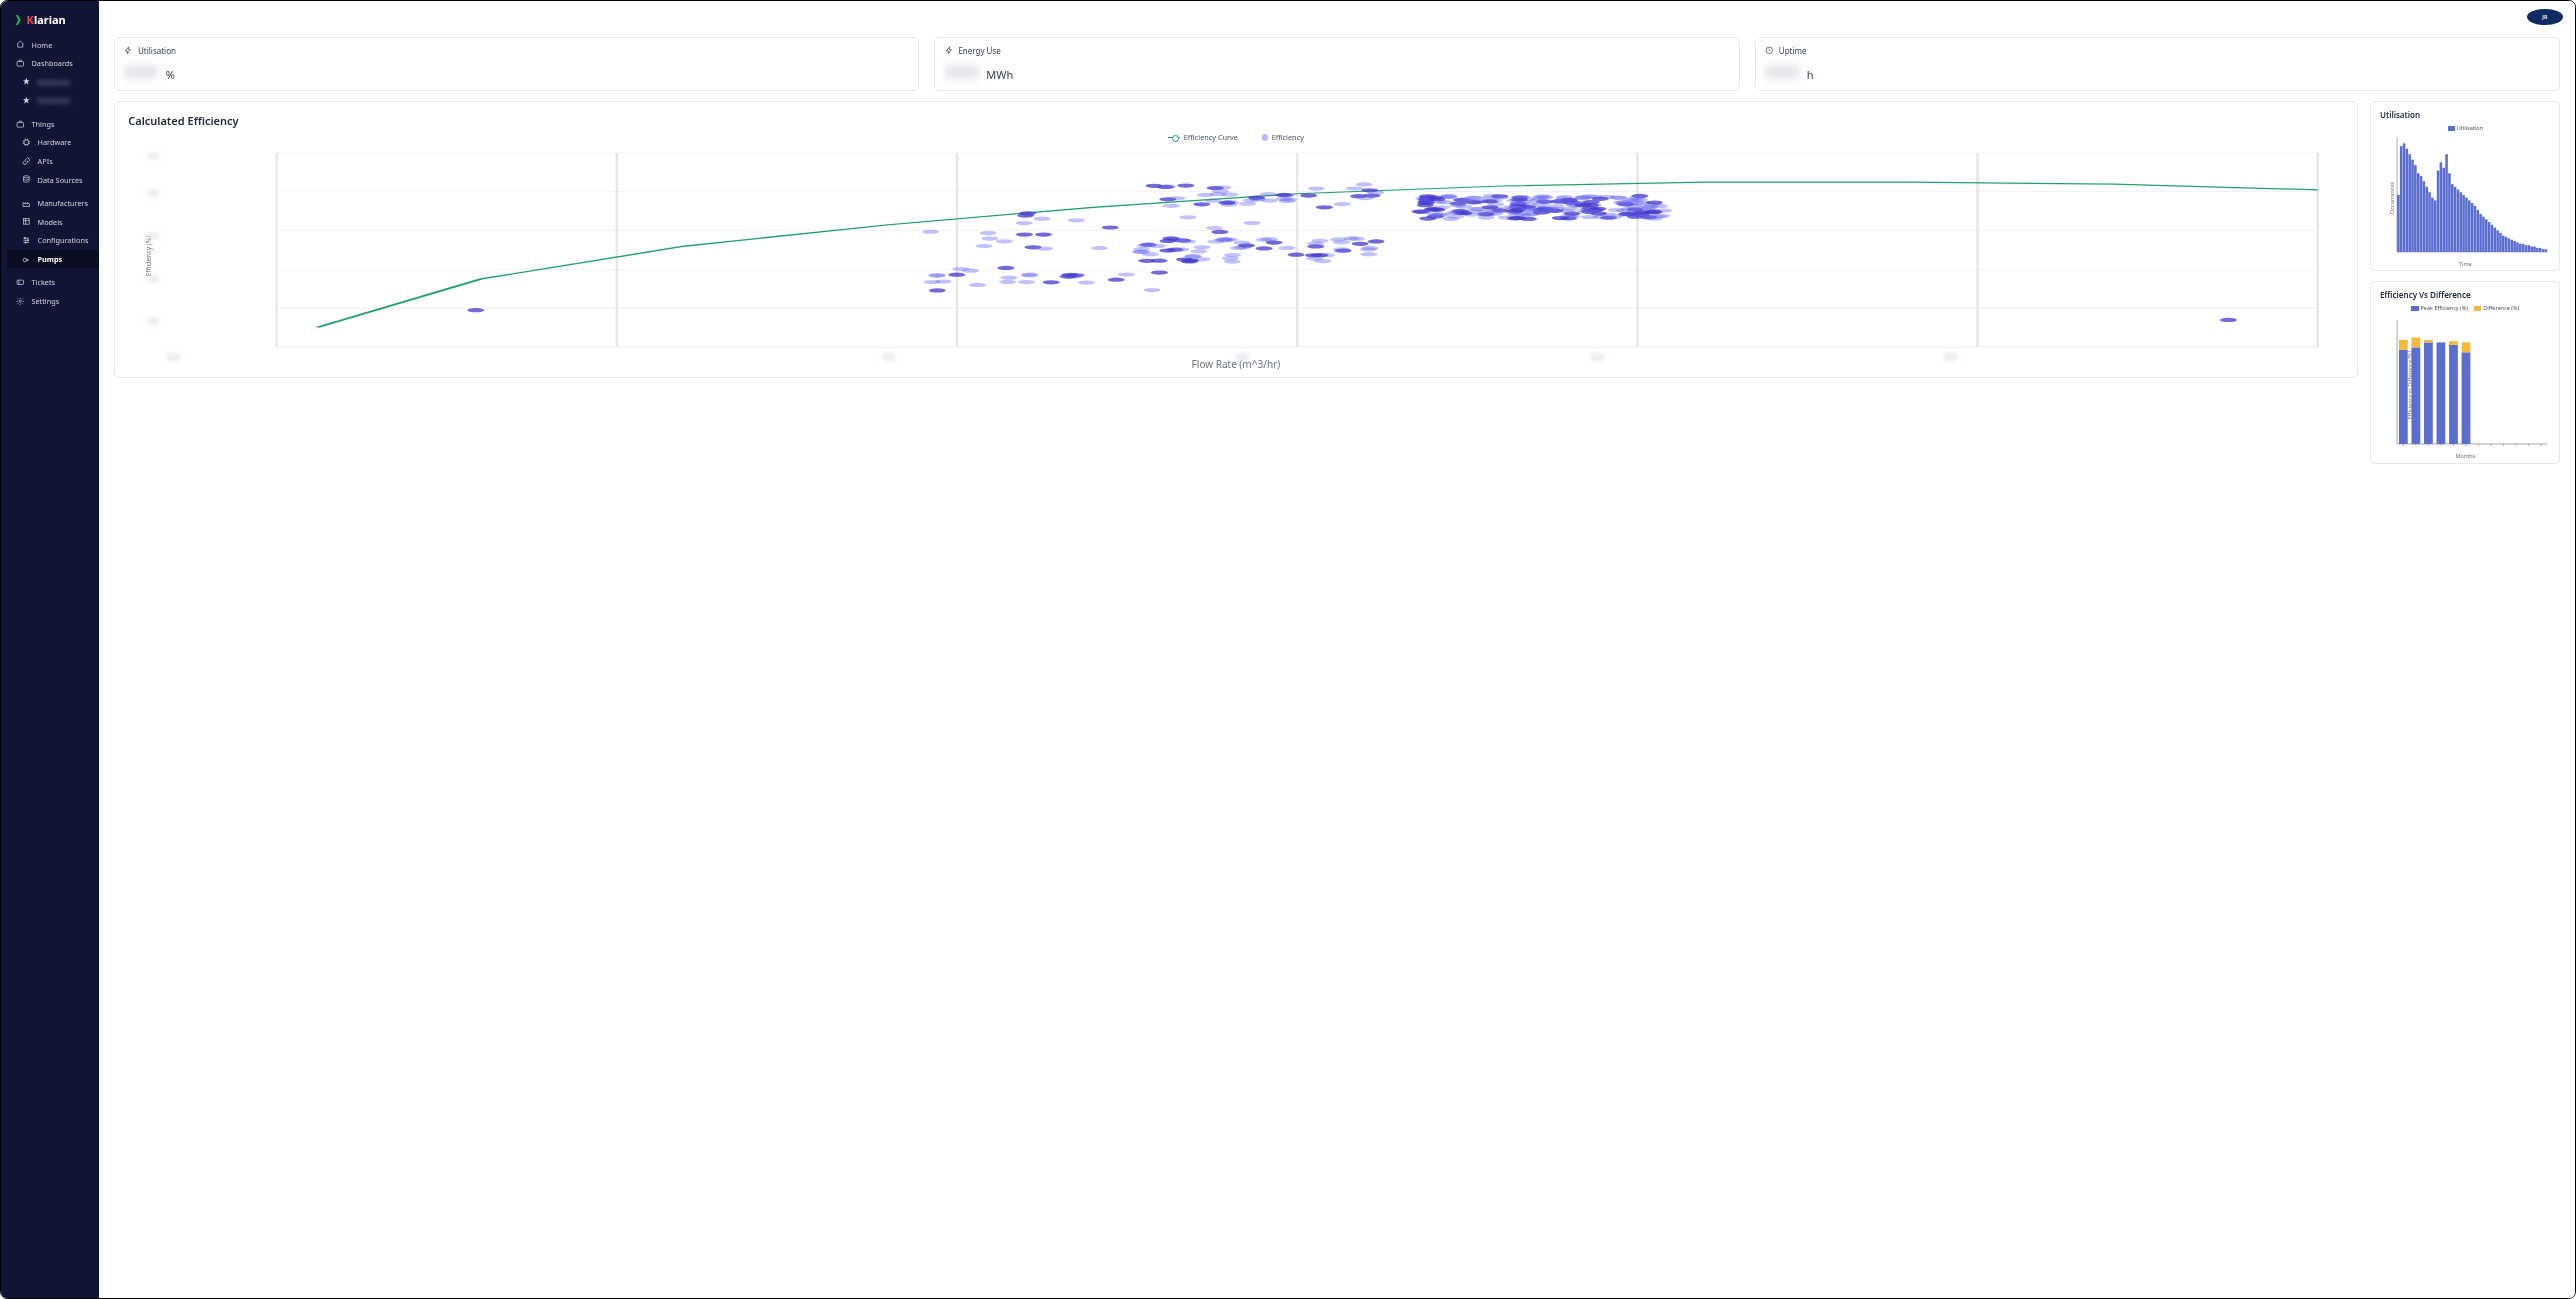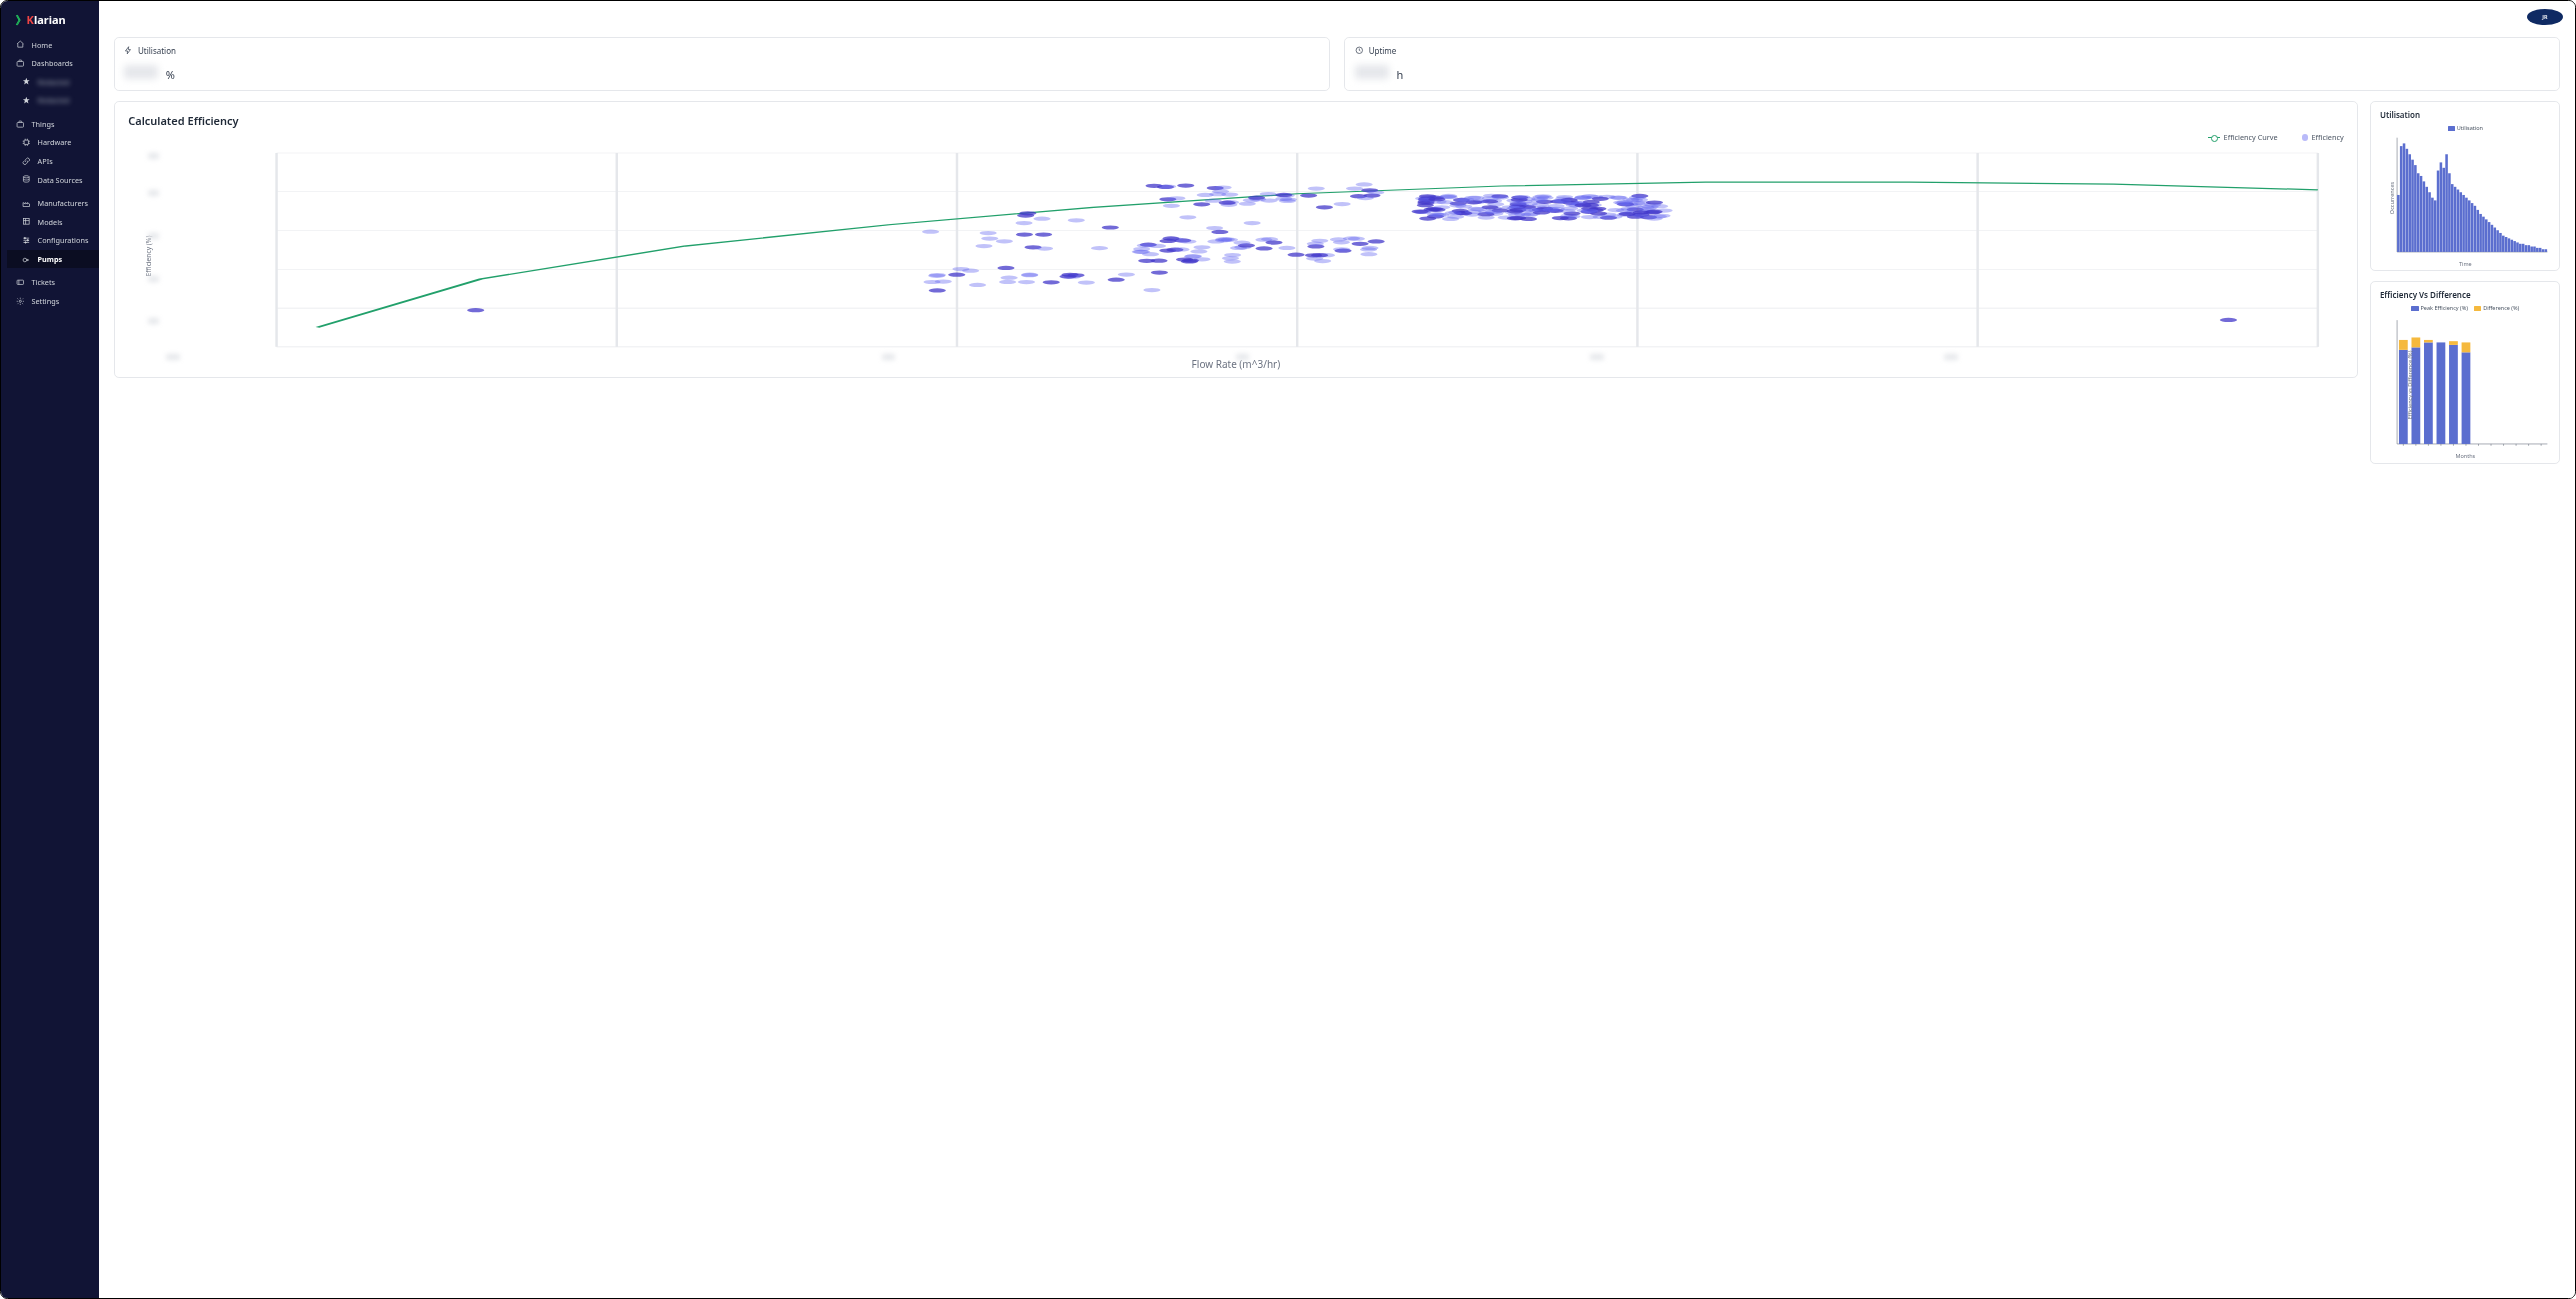--- a/index.html
+++ b/index.html
@@ -29,21 +29,21 @@
   .kpi { flex: 1; border: 0.6px solid #e5e7eb; border-radius: 4.9px; padding: 7.3px 9.8px; }
   .kpi-head { display: flex; align-items: center; gap: 4.9px; font-size: 8px; color: #374151; margin-bottom: 8.6px; }
   .kpi-val-row { display: flex; align-items: baseline; gap: 7.3px; }
   .kpi-blur { width: 34px; height: 14.7px; background: #e5e7eb; filter: blur(3.7px); border-radius: 2.4px; }
   .kpi-unit { font-size: 11px; color: #374151; }
 
   .grid2 { display: grid; grid-template-columns: 1fr 190px; gap: 12.2px; align-items: start; }
   .card { border: 0.6px solid #e5e7eb; border-radius: 4.9px; background: #fff; }
   .eff-card { padding: 11px 13.5px; }
   .eff-title { font-size: 11px; font-weight: 600; color: #1f2937; margin-bottom: 4.9px; }
-  .eff-legend { display: flex; justify-content: flex-end; gap: 24px; font-size: 7.3px; color: #4b5563; margin-bottom: 3.7px; }
+  .eff-legend { display: flex; justify-content: center; gap: 24px; font-size: 7.3px; color: #4b5563; margin-bottom: 3.7px; }
   .lg-item { display: flex; align-items: center; gap: 3.7px; }
   .lg-line { width: 12.2px; height: 6.1px; position: relative; }
   .lg-line::before { content: ""; position: absolute; left: 0; right: 0; top: 2.4px; height: 1.2px; background: #22a06b; }
   .lg-line::after { content: ""; position: absolute; left: 3.7px; top: 0.6px; width: 4.9px; height: 4.9px; border: 1.2px solid #22a06b; background: #fff; border-radius: 50%; }
   .lg-dot { width: 6.1px; height: 6.1px; border-radius: 50%; background: rgba(99,102,241,0.45); }
   .eff-plot { position: relative; height: 220px; border: 0.6px solid #eee0; }
   .eff-svg { width: 100%; height: 100%; }
   .axis-label-y { position: absolute; left: -1.2px; top: 50%; transform: translateY(-50%) rotate(-90deg); transform-origin: center; font-size: 6.7px; color: #6b7280; }
   .axis-label-x { position: absolute; bottom: -6.1px; left: 50%; transform: translateX(-50%); font-size: 10px; color: #6b7280; }
   .tick-blur { position: absolute; background: #e5e7eb; filter: blur(2.4px); border-radius: 1.8px; }
@@ -221,20 +221,32 @@
         <div class="kpi">
           <div class="kpi-head">
             <span><svg width="8.6" height="8.6" viewBox="0 0 24 24" fill="none" stroke="#374151" stroke-width="2">
                   <path d="M13 2L4 14h6l-1 8 9-12h-6z"></path>
                 </svg></span>
             <span>Utilisation</span>
           </div>
           <div class="kpi-val-row">
             <div class="kpi-blur"></div>
             <span class="kpi-unit">%</span>
+          </div>
+        </div>
+        <div class="kpi">
+          <div class="kpi-head">
+            <span><svg width="8.6" height="8.6" viewBox="0 0 24 24" fill="none" stroke="#374151" stroke-width="2">
+                  <path d="M13 2L4 14h6l-1 8 9-12h-6z"></path>
+                </svg></span>
+            <span>Energy Use</span>
+          </div>
+          <div class="kpi-val-row">
+            <div class="kpi-blur"></div>
+            <span class="kpi-unit">MWh</span>
           </div>
         </div>
         <div class="kpi">
           <div class="kpi-head">
             <span><svg width="8.6" height="8.6" viewBox="0 0 24 24" fill="none" stroke="#374151" stroke-width="2">
                   <circle cx="12" cy="12" r="9"></circle>
                   <path d="M12 7v5l3 2"></path>
                 </svg></span>
             <span>Uptime</span>
           </div>

